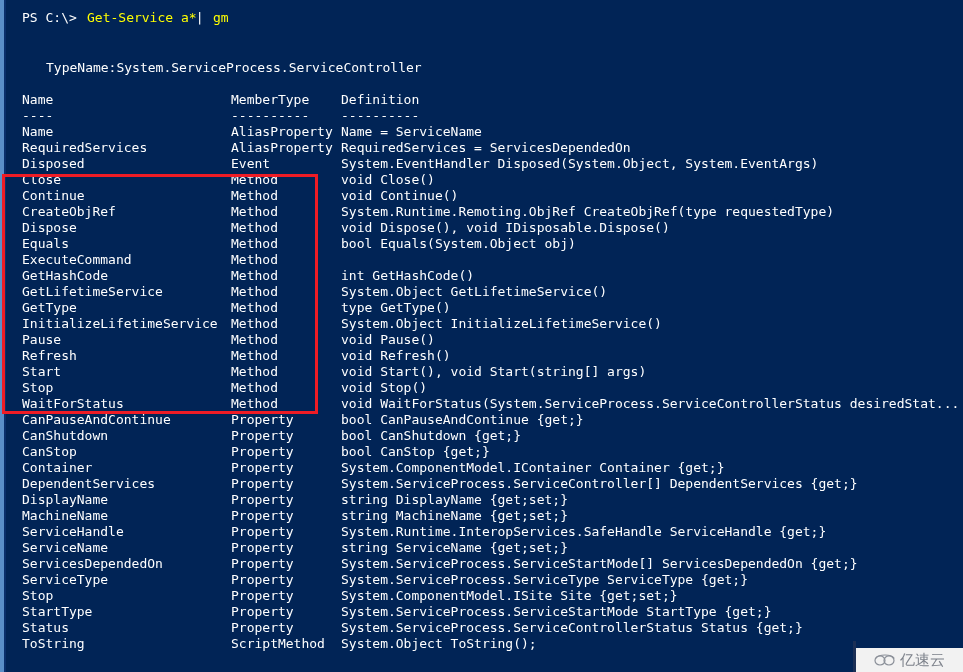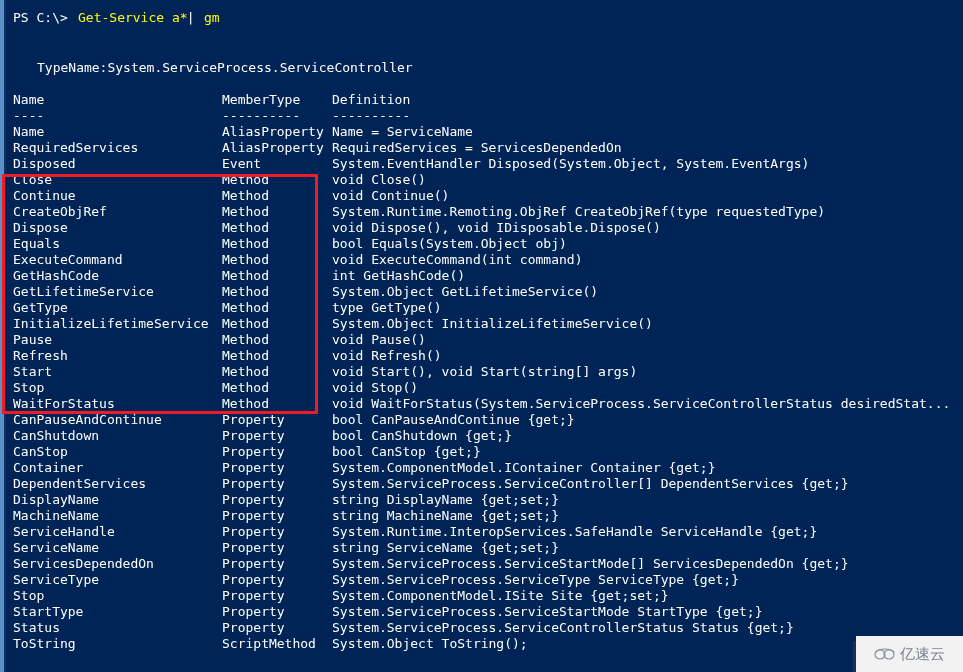--- a/index.html
+++ b/index.html
@@ -36,21 +36,21 @@
   }
   
   #screen {
     position: absolute;
     left: 0; top: 0;
     width: 963px;
     height: 672px;
   }
   .line {
     position: absolute;
-    left: 7px;
+    left: 16px;
     white-space: pre;
     height: 16px;
     width: 884px;
   }
   .col-name {
     position: absolute;
     left: 6px;
     white-space: pre;
   }
   .col-type {
@@ -82,21 +82,21 @@
     border: 3px solid #ee1c25;
     box-sizing: border-box;
     pointer-events: none;
   }
   
   #watermark {
     position: absolute;
     right: 0;
     bottom: 0;
     width: 107px;
-    height: 36px;
+    height: 24px;
     background: #f2f2f2;
     display: flex;
     align-items: center;
     justify-content: center;
     gap: 4px;
   }
   #watermark .wm-icon {
     display: block;
     width: 22px;
     height: 14px;
@@ -137,21 +137,21 @@
 
     <div id="rows-container">
         <div class="line" style="top: 124px;"><span class="col-name">Name</span><span class="col-type">AliasProperty</span><span class="col-def">Name = ServiceName</span></div>
         <div class="line" style="top: 140px;"><span class="col-name">RequiredServices</span><span class="col-type">AliasProperty</span><span class="col-def">RequiredServices = ServicesDependedOn</span></div>
         <div class="line" style="top: 156px; padding-left: 28px;"><span class="col-name">Disposed</span><span class="col-type">Event</span><span class="col-def">System.EventHandler Disposed(System.Object, System.EventArgs)</span></div>
         <div class="line" style="top: 172px;"><span class="col-name">Close</span><span class="col-type">Method</span><span class="col-def">void Close()</span></div>
         <div class="line" style="top: 188px;"><span class="col-name">Continue</span><span class="col-type">Method</span><span class="col-def">void Continue()</span></div>
         <div class="line" style="top: 204px;"><span class="col-name">CreateObjRef</span><span class="col-type">Method</span><span class="col-def">System.Runtime.Remoting.ObjRef CreateObjRef(type requestedType)</span></div>
         <div class="line" style="top: 220px;"><span class="col-name">Dispose</span><span class="col-type">Method</span><span class="col-def">void Dispose(), void IDisposable.Dispose()</span></div>
         <div class="line" style="top: 236px; padding-left: 12px;"><span class="col-name">Equals</span><span class="col-type">Method</span><span class="col-def">bool Equals(System.Object obj)</span></div>
-        <div class="line" style="top: 252px;"><span class="col-name">ExecuteCommand</span><span class="col-type">Method</span><span class="col-def">void ExecuteCommand(int command)</span></div>
+        <div class="line" style="top: 252px;"><span class="col-name">ExecuteCommand</span><span class="col-type">Method</span></div>
         <div class="line" style="top: 268px;"><span class="col-name">GetHashCode</span><span class="col-type">Method</span><span class="col-def">int GetHashCode()</span></div>
         <div class="line" style="top: 284px;"><span class="col-name">GetLifetimeService</span><span class="col-type">Method</span><span class="col-def">System.Object GetLifetimeService()</span></div>
         <div class="line" style="top: 300px; padding-left: 20px;"><span class="col-name">GetType</span><span class="col-type">Method</span><span class="col-def">type GetType()</span></div>
         <div class="line" style="top: 316px;"><span class="col-name">InitializeLifetimeService</span><span class="col-type">Method</span><span class="col-def">System.Object InitializeLifetimeService()</span></div>
         <div class="line" style="top: 332px;"><span class="col-name">Pause</span><span class="col-type">Method</span><span class="col-def">void Pause()</span></div>
         <div class="line" style="top: 348px;"><span class="col-name">Refresh</span><span class="col-type">Method</span><span class="col-def">void Refresh()</span></div>
         <div class="line" style="top: 364px;"><span class="col-name">Start</span><span class="col-type">Method</span><span class="col-def">void Start(), void Start(string[] args)</span></div>
         <div class="line" style="top: 380px;"><span class="col-name">Stop</span><span class="col-type">Method</span><span class="col-def">void Stop()</span></div>
         <div class="line" style="top: 396px; padding-left: 23px;"><span class="col-name">WaitForStatus</span><span class="col-type">Method</span><span class="col-def">void WaitForStatus(System.ServiceProcess.ServiceControllerStatus desiredStat...</span></div>
         <div class="line" style="top: 412px;"><span class="col-name">CanPauseAndContinue</span><span class="col-type">Property</span><span class="col-def">bool CanPauseAndContinue {get;}</span></div>

